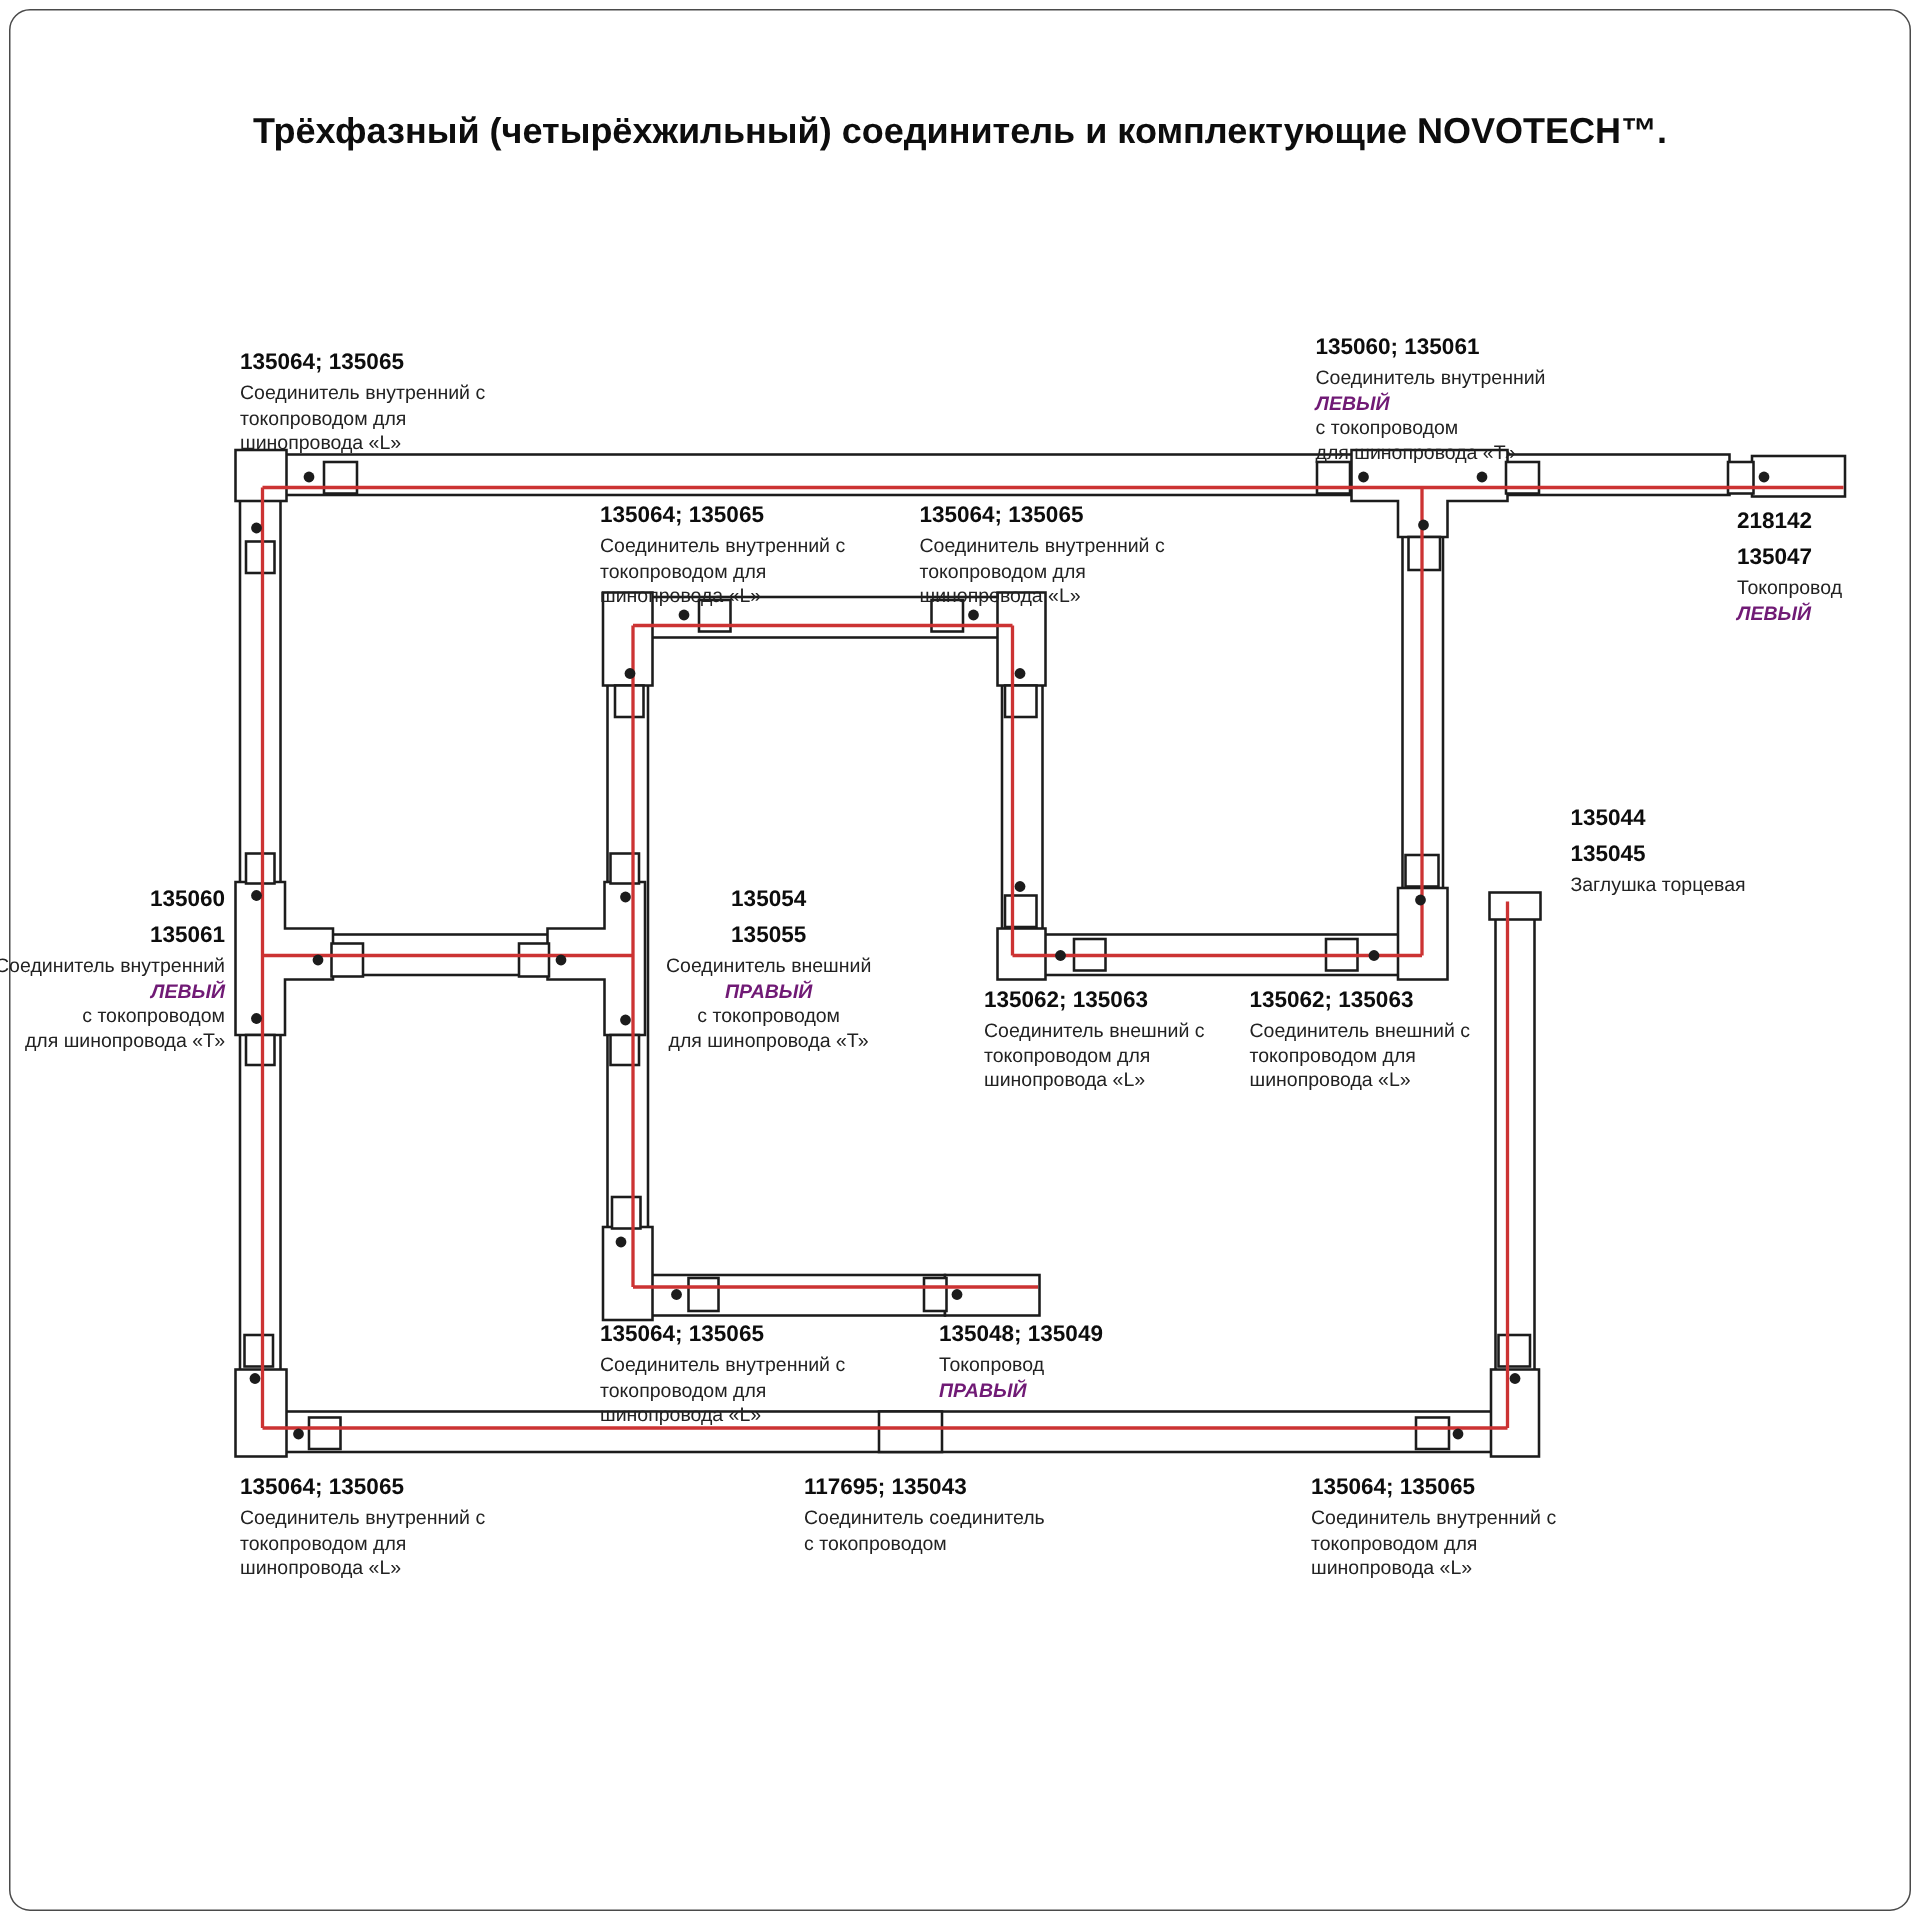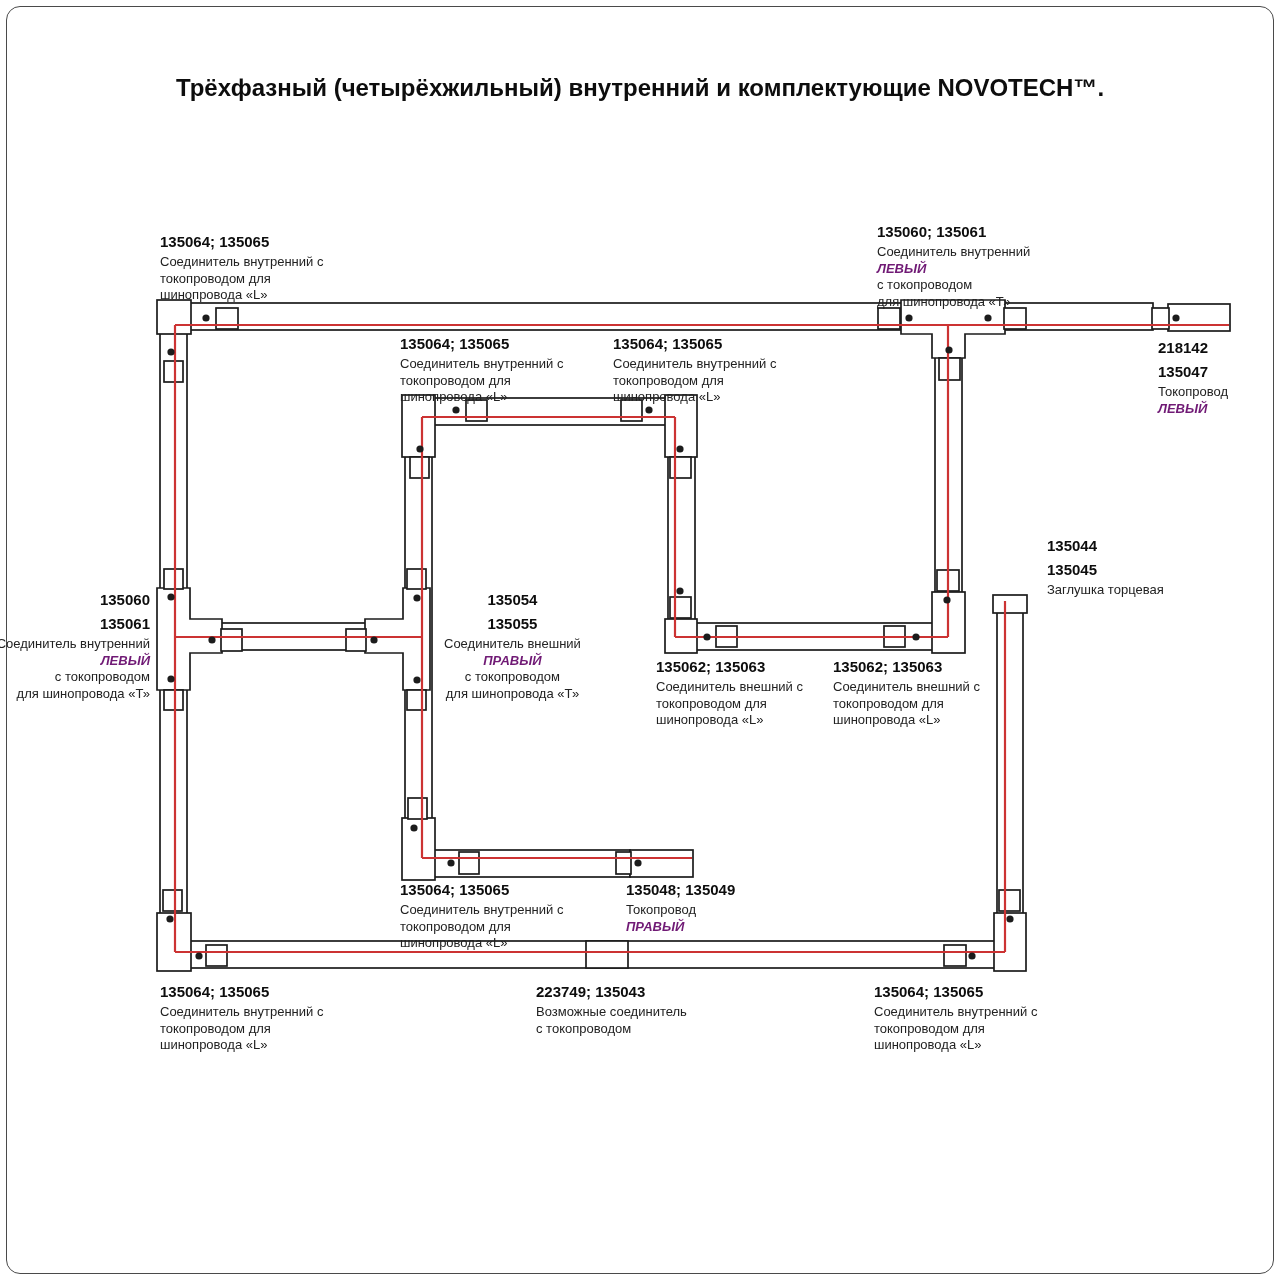--- a/index.html
+++ b/index.html
@@ -25,21 +25,21 @@
   .label .sub{font-size:13px;line-height:16.5px;color:#222;}
   .label .sub-bold{font-size:13px;line-height:16.5px;font-weight:bold;color:#701a75;font-style:italic;}
   .label.right{text-align:right;}
 </style>
 </head>
 <body>
 
 <div class="frame"></div>
 
 <div class="title">
-  <div>Трёхфазный (четырёхжильный) внутренний и комплектующие NOVOTECH™.</div>
+  <div>Трёхфазный (четырёхжильный) соединитель и комплектующие NOVOTECH™.</div>
 </div>
 
 <svg class="diagram" width="1280" height="1280" viewBox="0 0 1280 1280">
 
   <g>
     <rect class="band" x="160" y="303" width="993" height="27"></rect>
     <rect class="band" x="160" y="303" width="27" height="665"></rect>
     <rect class="band" x="160" y="941" width="863" height="27"></rect>
     <rect class="band" x="997" y="612" width="26" height="356"></rect>
     <rect class="band" x="935" y="330" width="27" height="320"></rect>
@@ -219,22 +219,22 @@
       <div class="sub">Токопровод</div>
       <div class="sub-bold">ПРАВЫЙ</div>
     </div>
     <div class="label" style="top: 980px; left: 160px;">
       <div class="num">135064; 135065</div>
       <div class="sub">Соединитель внутренний с</div>
       <div class="sub">токопроводом для</div>
       <div class="sub">шинопровода «L»</div>
     </div>
     <div class="label" style="top: 980px; left: 536px;">
-      <div class="num">223749; 135043</div>
-      <div class="sub">Возможные соединитель</div>
+      <div class="num">117695; 135043</div>
+      <div class="sub">Соединитель соединитель</div>
       <div class="sub">с токопроводом</div>
     </div>
     <div class="label" style="top: 980px; left: 874px;">
       <div class="num">135064; 135065</div>
       <div class="sub">Соединитель внутренний с</div>
       <div class="sub">токопроводом для</div>
       <div class="sub">шинопровода «L»</div>
     </div>
   </div>
 

